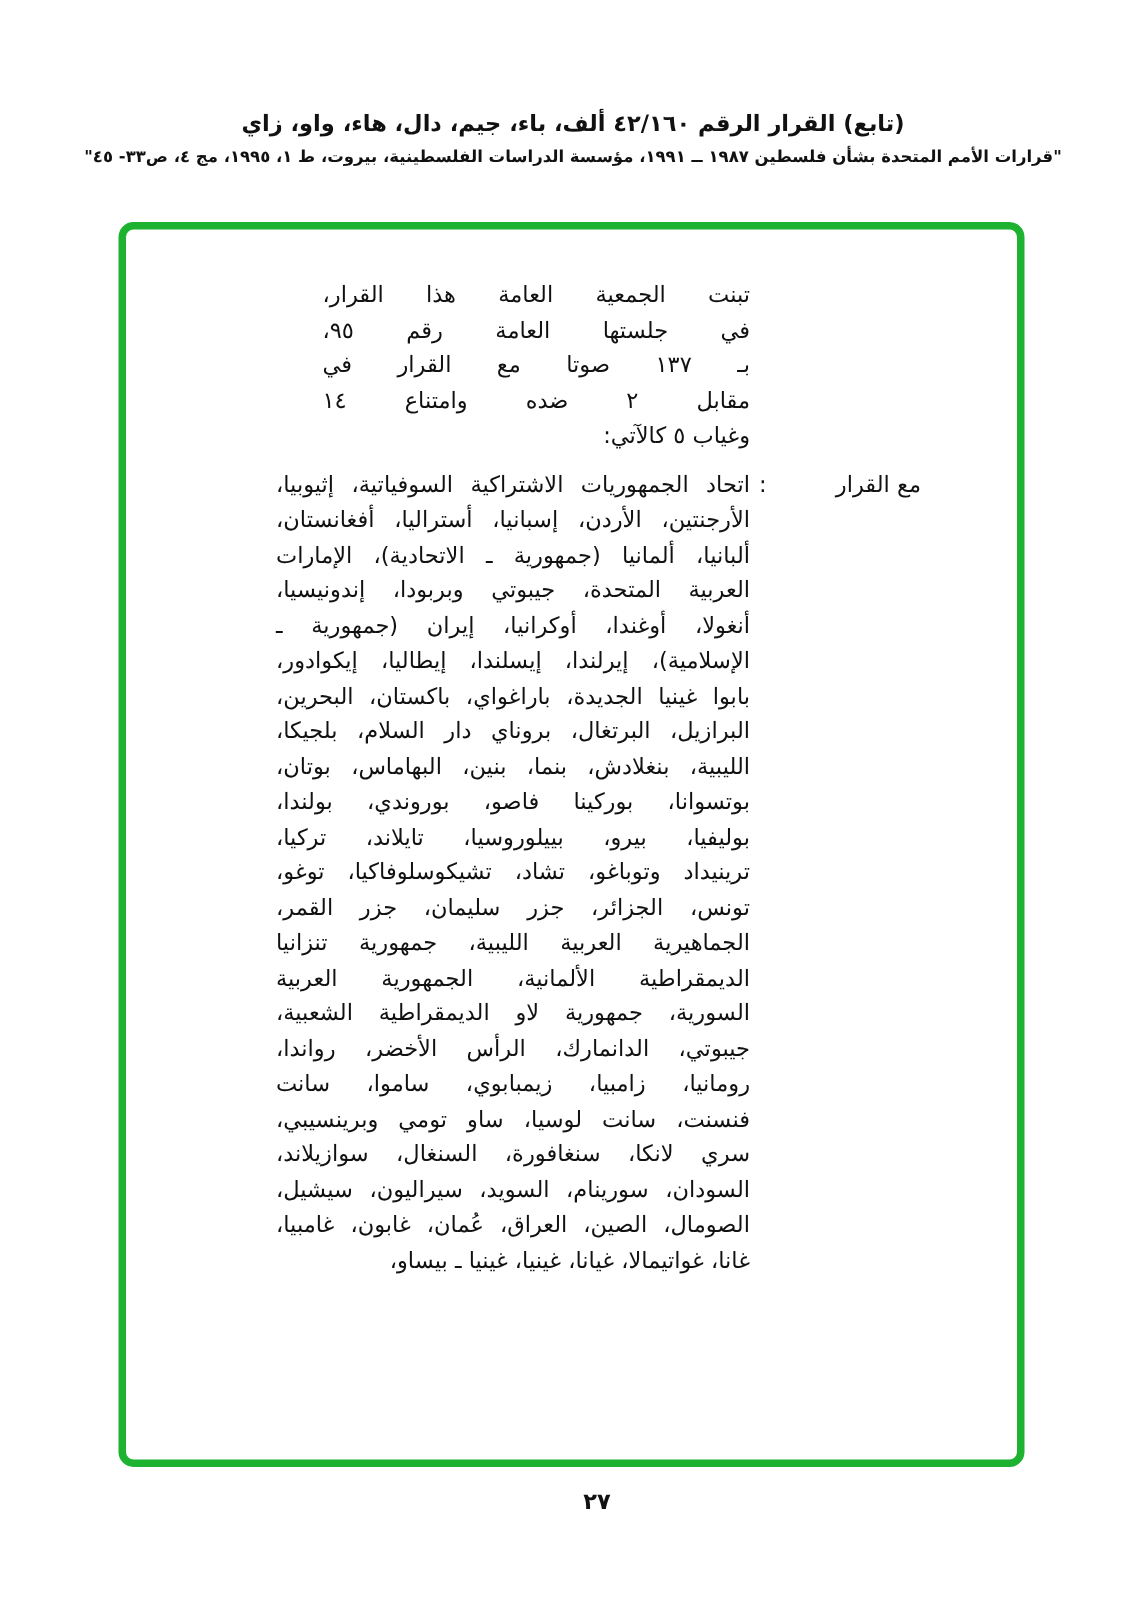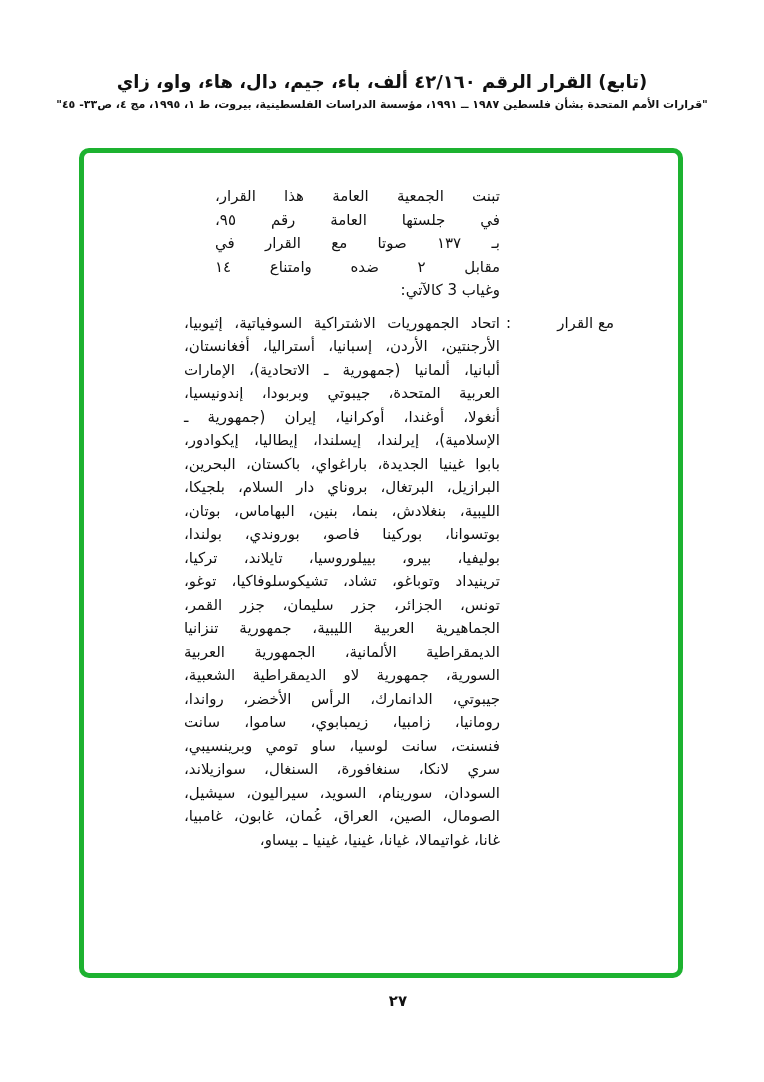--- a/index.html
+++ b/index.html
@@ -17,21 +17,21 @@
   }
   .page-header {
     position: absolute;
     top: 72px;
     left: 0;
     width: 764px;
     text-align: center;
     direction: rtl;
   }
   .doc-title {
-    font-size: 18px;
+    font-size: 15px;
     font-weight: bold;
     line-height: 20px;
     margin: 0;
   }
   .doc-source {
     font-size: 11px;
     font-weight: bold;
     line-height: 15px;
     margin: 5px 0 0 0;
     white-space: nowrap;
@@ -103,21 +103,21 @@
   <div class="doc-source">"قرارات الأمم المتحدة بشأن فلسطين ١٩٨٧ ــ ١٩٩١، مؤسسة الدراسات الفلسطينية، بيروت، ط ١، ١٩٩٥، مج ٤، ص٣٣- ٤٥"</div>
 </header>
 
 <section class="green-frame" style="border-color: rgb(29, 178, 48);">
   <div class="frame-content">
     <div class="intro-paragraph">
         <div class="line">تبنت الجمعية العامة هذا القرار،</div>
         <div class="line">في جلستها العامة رقم ٩٥،</div>
         <div class="line">بـ ١٣٧ صوتا مع القرار في</div>
         <div class="line">مقابل ٢ ضده وامتناع ١٤</div>
-        <div class="line last">وغياب 3 كالآتي:</div>
+        <div class="line last">وغياب ٥ كالآتي:</div>
       </div>
     <div class="vote-row">
       <div class="vote-label-wrap">
         <span>مع القرار</span>
         <span class="vote-colon">:</span>
       </div>
       <div class="countries-list">
           <div class="line">اتحاد الجمهوريات الاشتراكية السوفياتية، إثيوبيا،</div>
           <div class="line">الأرجنتين، الأردن، إسبانيا، أستراليا، أفغانستان،</div>
           <div class="line">ألبانيا، ألمانيا (جمهورية ـ الاتحادية)، الإمارات</div>

